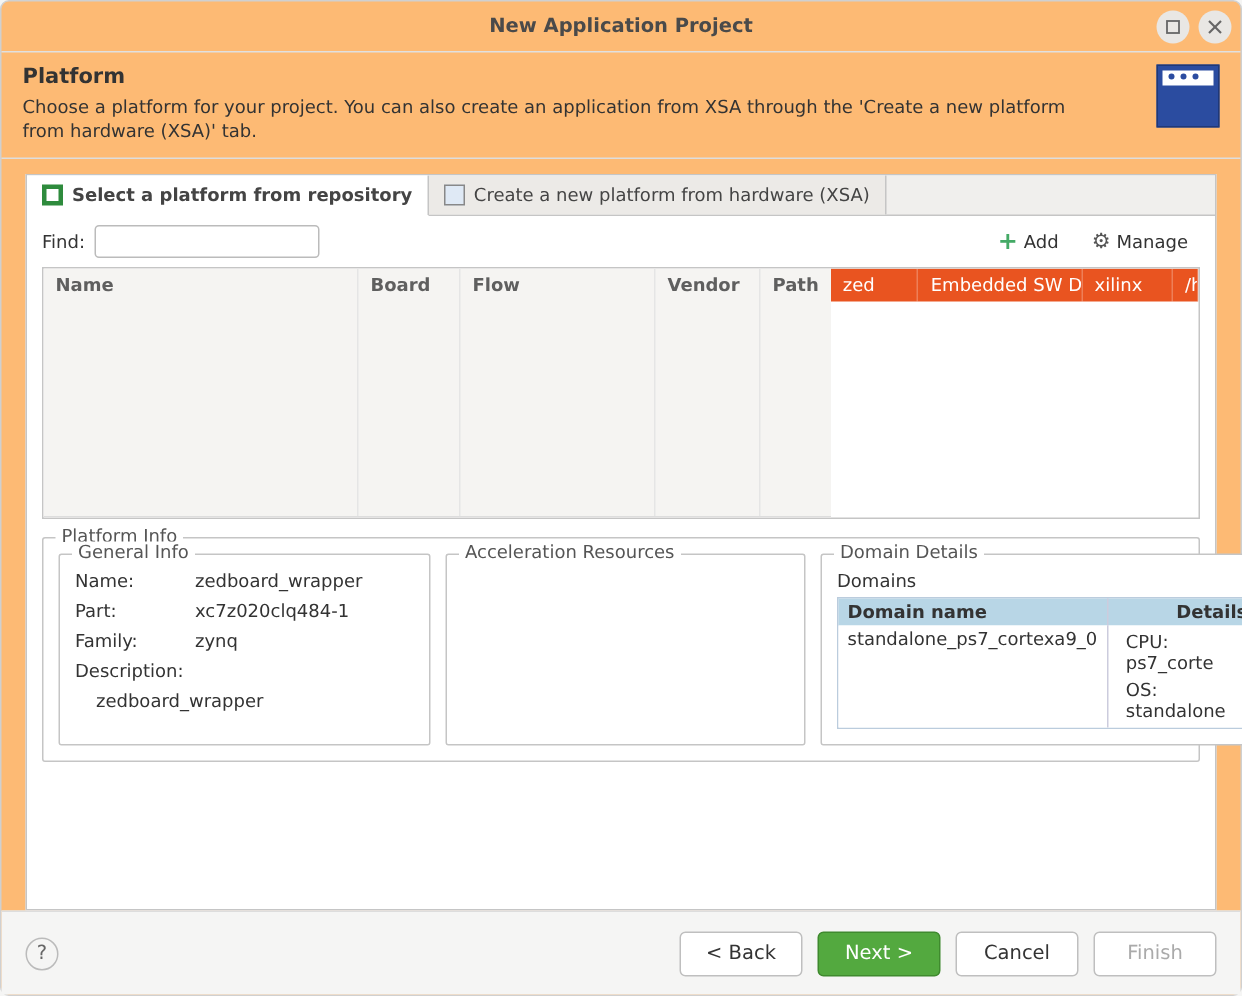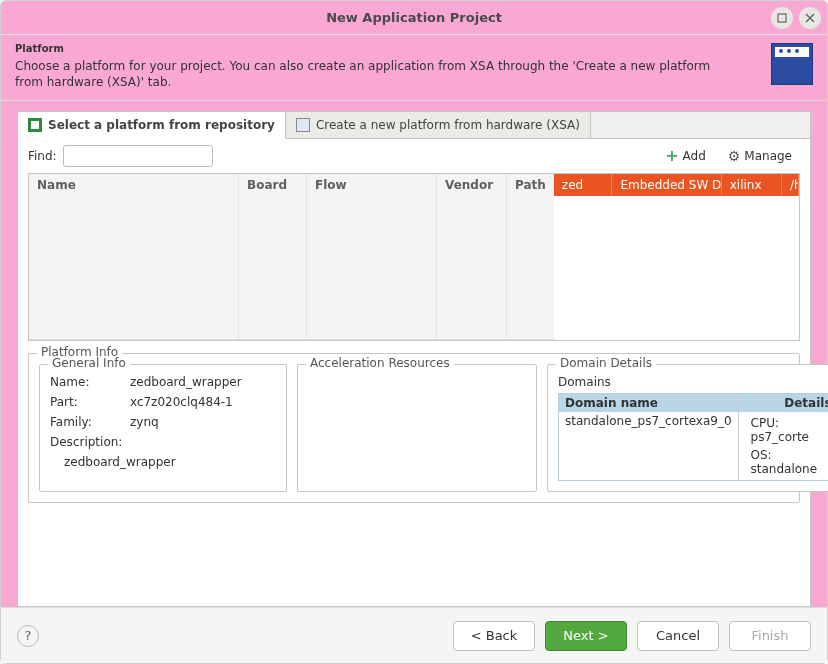--- a/index.html
+++ b/index.html
@@ -9,21 +9,21 @@
     font-size: 12px;
     background: #f5f5f4;
     color: #333;
     width: 828px;
     height: 664px;
     overflow: hidden;
   }
   .window {
     width: 828px;
     height: 664px;
-    background: #f9a8d4;
+    background: #fdba74;
     border: 1px solid #d0d0d0;
     border-radius: 6px;
     display: flex;
     flex-direction: column;
   }
   .titlebar {
     height: 34px;
     display: flex;
     align-items: center;
     justify-content: center;
@@ -38,21 +38,21 @@
     display: flex; align-items: center; justify-content: center;
     font-size: 12px; color: #555;
     cursor: pointer;
   }
   .header {
     padding: 8px 14px 10px 14px;
     display: flex;
     border-bottom: 1px solid #ddd;
   }
   .header-text { flex: 1; }
-  .header-text h2 { margin: 0 0 4px 0; font-size: 10px; font-weight: bold; }
+  .header-text h2 { margin: 0 0 4px 0; font-size: 14px; font-weight: bold; }
   .header-text p { margin: 0; font-size: 12px; color: #333; line-height: 1.35; max-width: 700px;}
   .banner-icon {
     width: 42px; height: 42px;
     background: #2b4ca0;
     border: 1px solid #1f3878;
     margin-left: 8px;
     position: relative;
   }
   .banner-icon::before {
     content: ""; position: absolute; top: 3px; left: 3px; right: 3px; height: 10px;

